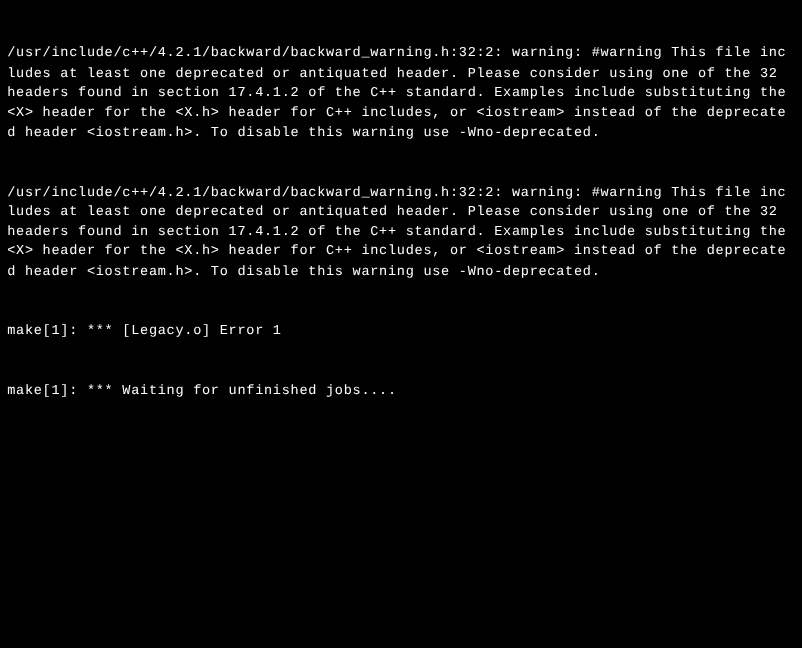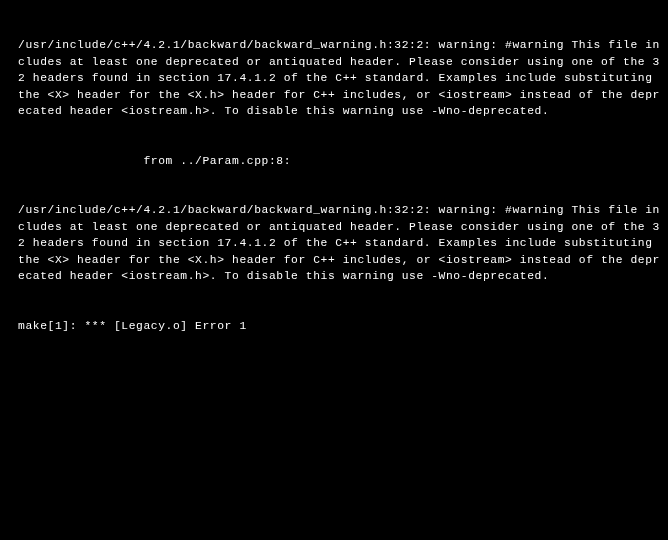--- a/index.html
+++ b/index.html
@@ -18,31 +18,30 @@
     letter-spacing: 0.6px;
     padding: 4px 6px;
     box-sizing: border-box;
   }
   .terminal {
     white-space: pre-wrap;
     word-break: break-all;
   }
   .line {
     display: block;
-    margin-left: 12px;
   }
 </style>
 </head>
 <body>
 
 <div class="terminal">
   <span class="line">/usr/include/c++/4.2.1/backward/backward_warning.h:32:2: warning: #warning This file includes at least one deprecated or antiquated header. Please consider using one of the 32 headers found in section 17.4.1.2 of the C++ standard. Examples include substituting the &lt;X&gt; header for the &lt;X.h&gt; header for C++ includes, or &lt;iostream&gt; instead of the deprecated header &lt;iostream.h&gt;. To disable this warning use -Wno-deprecated.</span>
-  <span class="line">                 from ../Param.cpp:8:</span>
   <span class="line">/usr/include/c++/4.2.1/backward/backward_warning.h:32:2: warning: #warning This file includes at least one deprecated or antiquated header. Please consider using one of the 32 headers found in section 17.4.1.2 of the C++ standard. Examples include substituting the &lt;X&gt; header for the &lt;X.h&gt; header for C++ includes, or &lt;iostream&gt; instead of the deprecated header &lt;iostream.h&gt;. To disable this warning use -Wno-deprecated.</span>
   <span class="line">make[1]: *** [Legacy.o] Error 1</span>
+  <span class="line">make[1]: *** Waiting for unfinished jobs....</span>
   
   
   
   
   
   
   
   
   
   

